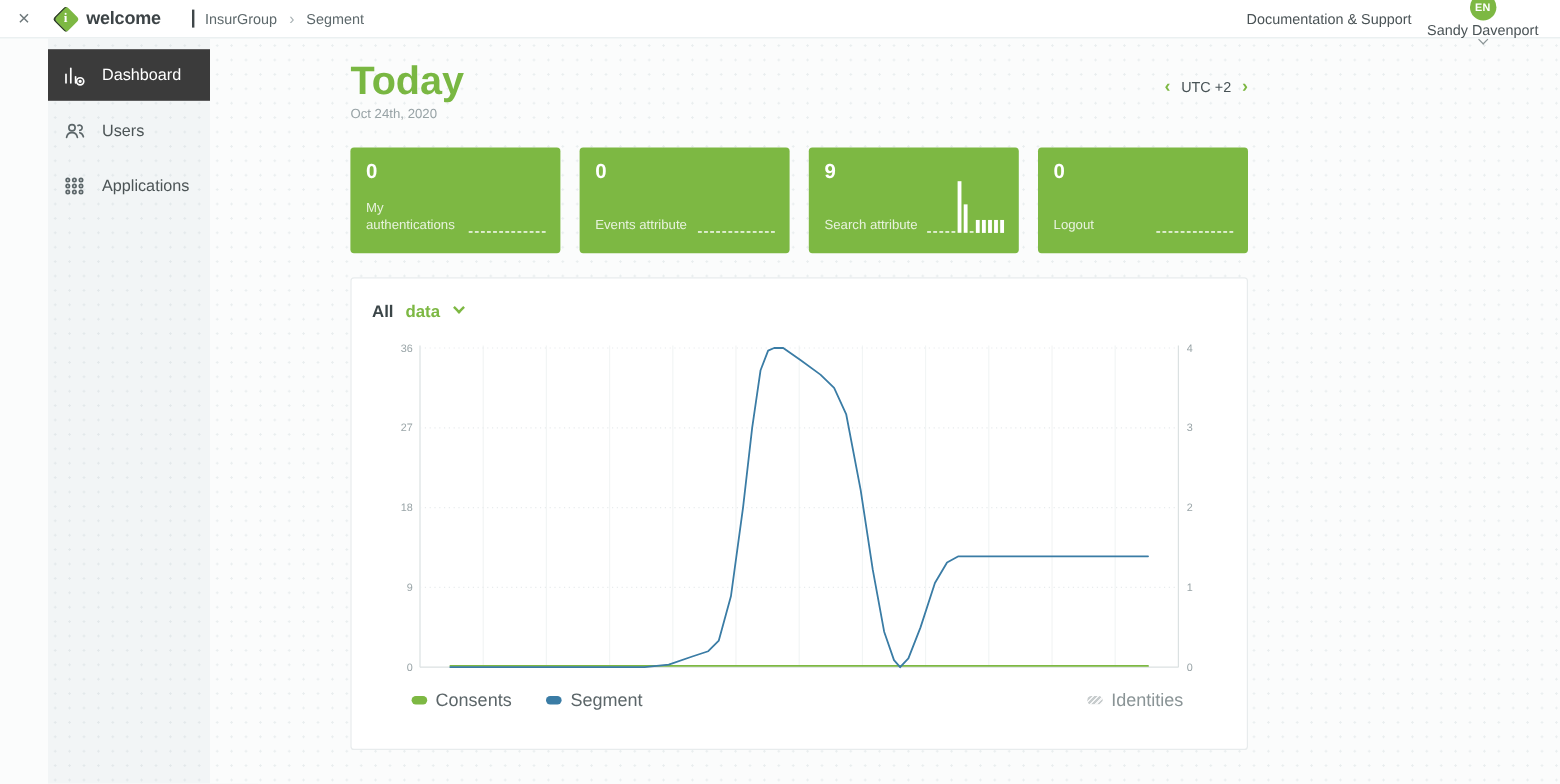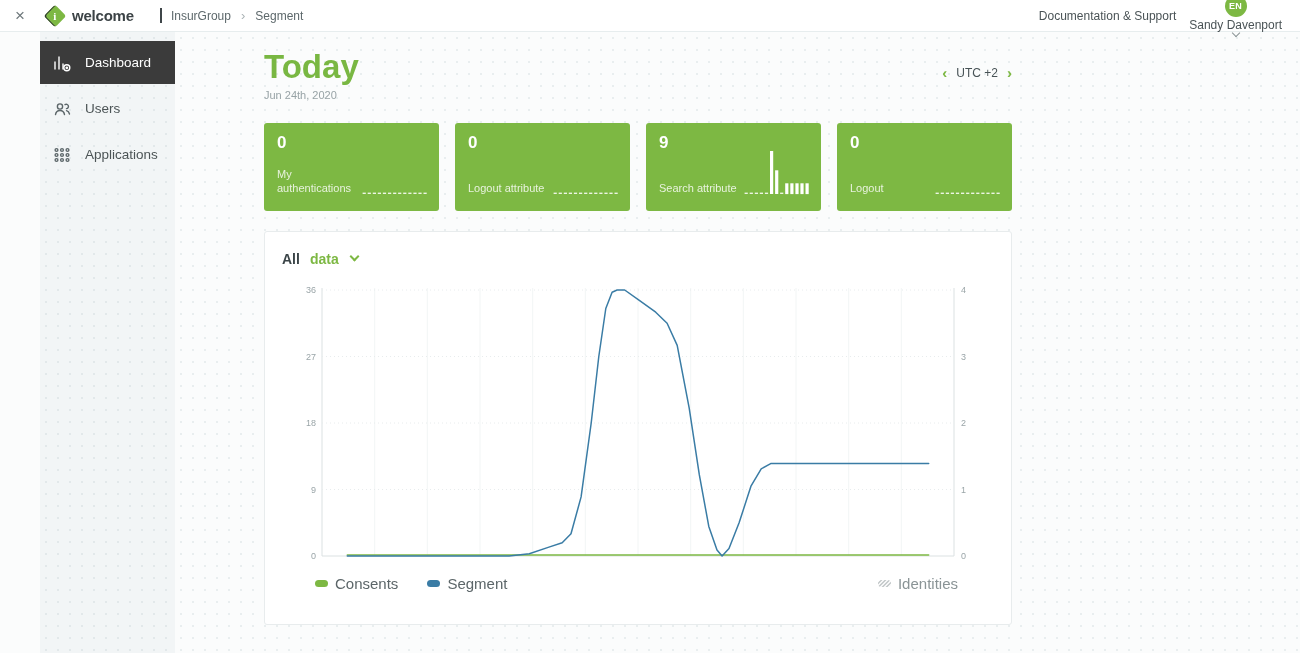--- a/index.html
+++ b/index.html
@@ -39,21 +39,21 @@
   .side-item:first-child { margin-top:9px; }
   .side-item.active { background:#3b3b3b; color:#fff; }
   .side-icon { width:20px; height:20px; flex:0 0 20px; }
   .side-icon svg { width:20px; height:20px; stroke:#5c6669; fill:none; stroke-width:1.4;
     stroke-linecap:round; stroke-linejoin:round; }
   .side-item.active .side-icon svg { stroke:#fff; }
 
   
   .main { position:absolute; top:32px; left:175px; right:0; bottom:0; background:#fbfcfc;
     background-image:radial-gradient(#e9eeef 0.8px, transparent 0.9px); background-size:12px 12px; overflow:hidden; }
-  .content { width:748px; margin-left:89px; margin-top:18px; }
+  .content { width:748px; margin-left:117px; margin-top:18px; }
 
   .header-row { display:flex; justify-content:space-between; align-items:flex-start; }
   .page-title { font-size:33px; font-weight:600; color:#79b742; line-height:1.05; }
   .page-date { font-size:11px; color:#98a3a6; margin-top:4px; }
   .tz-nav { display:flex; align-items:center; gap:9px; margin-top:15px; }
   .tz-chev { color:#7db843; font-size:15px; font-weight:700; cursor:pointer; line-height:1; }
   .tz-label { font-size:12px; color:#47525
 5; color:#475255; }
 
   
@@ -151,21 +151,21 @@
     <span>Applications</span>
   </div>
 </div>
 
 <div class="main">
   <div class="content">
 
     <div class="header-row">
       <div>
         <div class="page-title">Today</div>
-        <div class="page-date">Jun 24th, 2020</div>
+        <div class="page-date">Oct 24th, 2020</div>
       </div>
       <div class="tz-nav">
         <span class="tz-chev">‹</span>
         <span class="tz-label">UTC +2</span>
         <span class="tz-chev">›</span>
       </div>
     </div>
 
     <div class="cards-row">
       <div class="stat-card">
@@ -182,21 +182,21 @@
             <rect x="36.1" y="44.6" width="3.2" height="1.4" fill="rgba(255,255,255,.85)"></rect>
             <rect x="41.2" y="44.6" width="3.2" height="1.4" fill="rgba(255,255,255,.85)"></rect>
             <rect x="46.3" y="44.6" width="3.2" height="1.4" fill="rgba(255,255,255,.85)"></rect>
             <rect x="51.4" y="44.6" width="3.2" height="1.4" fill="rgba(255,255,255,.85)"></rect>
             <rect x="56.4" y="44.6" width="3.2" height="1.4" fill="rgba(255,255,255,.85)"></rect>
             <rect x="61.5" y="44.6" width="3.2" height="1.4" fill="rgba(255,255,255,.85)"></rect>
           </svg>
       </div>
       <div class="stat-card">
         <div class="card-value">0</div>
-        <div class="card-label">Logout attribute</div>
+        <div class="card-label">Events attribute</div>
         <svg class="card-spark" viewBox="0 0 66 48">
             <rect x="0.6" y="44.6" width="3.2" height="1.4" fill="rgba(255,255,255,.85)"></rect>
             <rect x="5.7" y="44.6" width="3.2" height="1.4" fill="rgba(255,255,255,.85)"></rect>
             <rect x="10.8" y="44.6" width="3.2" height="1.4" fill="rgba(255,255,255,.85)"></rect>
             <rect x="15.8" y="44.6" width="3.2" height="1.4" fill="rgba(255,255,255,.85)"></rect>
             <rect x="20.9" y="44.6" width="3.2" height="1.4" fill="rgba(255,255,255,.85)"></rect>
             <rect x="26.0" y="44.6" width="3.2" height="1.4" fill="rgba(255,255,255,.85)"></rect>
             <rect x="31.1" y="44.6" width="3.2" height="1.4" fill="rgba(255,255,255,.85)"></rect>
             <rect x="36.1" y="44.6" width="3.2" height="1.4" fill="rgba(255,255,255,.85)"></rect>
             <rect x="41.2" y="44.6" width="3.2" height="1.4" fill="rgba(255,255,255,.85)"></rect>

